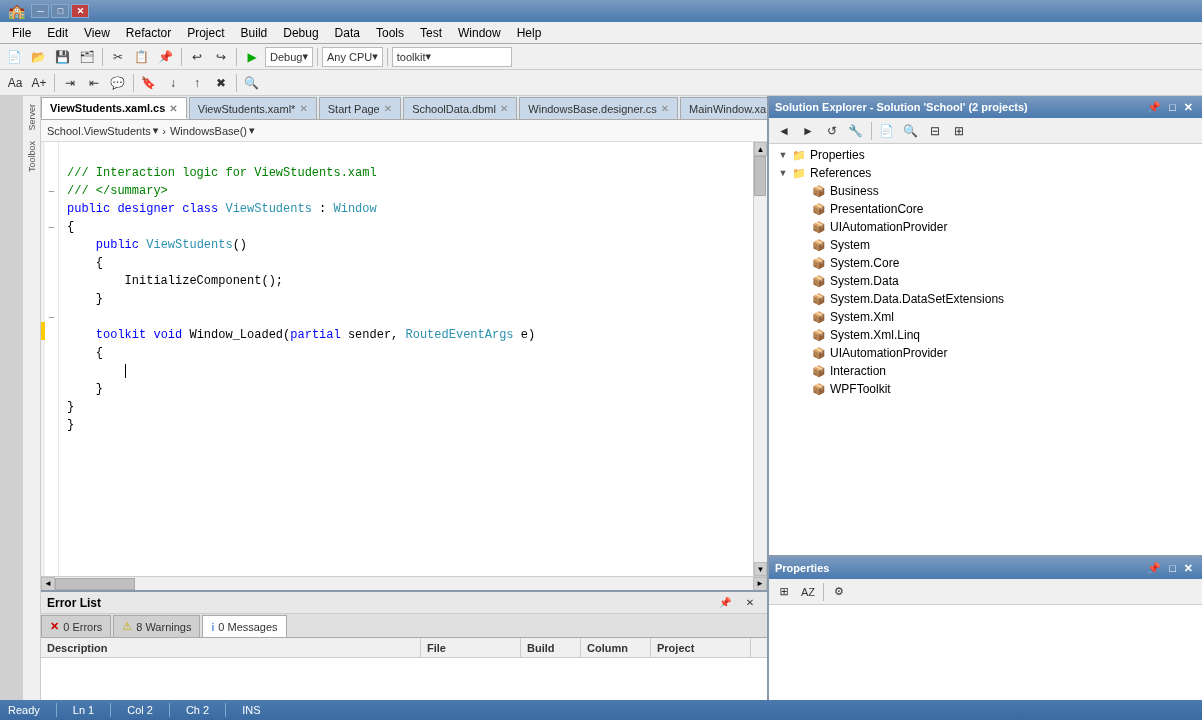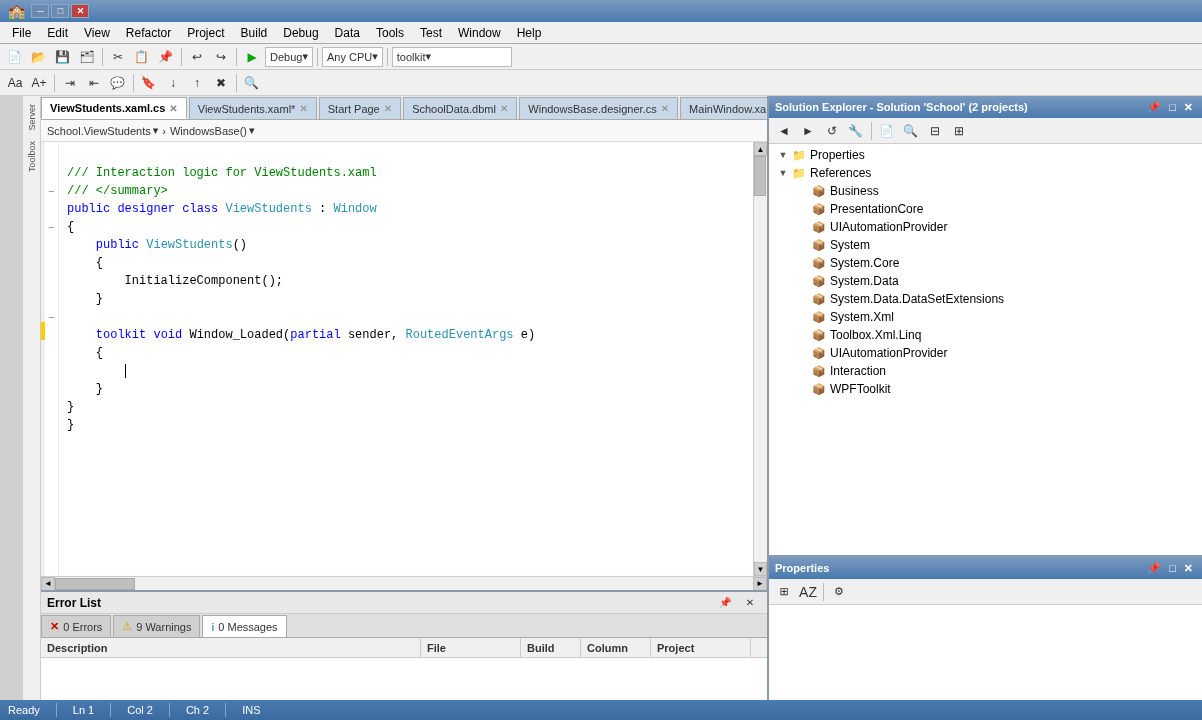--- a/index.html
+++ b/index.html
@@ -567,21 +567,21 @@
           <button class="toolbar-btn" style="font-size:10px;">✕</button>
         </div>
       </div>
       <div id="error-tabs" style="display:flex; align-items:flex-end; background:#e0e0e0; height:24px; border-bottom:1px solid #aaa; padding-top:2px;">
         <div class="error-tab">
           <span class="error-icon-x">✕</span>
           <span>0 Errors</span>
         </div>
         <div class="error-tab">
           <span class="error-icon-warn">⚠</span>
-          <span>9 Warnings</span>
+          <span>8 Warnings</span>
         </div>
         <div class="error-tab active">
           <span class="error-icon-info">ℹ</span>
           <span>0 Messages</span>
         </div>
       </div>
       <div id="error-table" style="flex:1; background:white; overflow:hidden;">
         <div id="error-table-header" style="display:flex; height:20px; background:#f0f0f0; border-bottom:1px solid #ccc; font-size:11px; font-weight:bold; color:#333;">
           <div class="error-col" style="width:380px; padding:0 6px; border-right:1px solid #ccc; display:flex; align-items:center;">Description</div>
           <div class="error-col" style="width:100px; padding:0 6px; border-right:1px solid #ccc; display:flex; align-items:center;">File</div>
@@ -663,21 +663,21 @@
           <span>System.Data.DataSetExtensions</span>
         </div>
         <div class="tree-item" style="padding-left:28px;">
           <span class="expand-icon"> </span>
           <span class="tree-icon">📦</span>
           <span>System.Xml</span>
         </div>
         <div class="tree-item" style="padding-left:28px;">
           <span class="expand-icon"> </span>
           <span class="tree-icon">📦</span>
-          <span>Toolbox.Xml.Linq</span>
+          <span>System.Xml.Linq</span>
         </div>
         <div class="tree-item" style="padding-left:28px;">
           <span class="expand-icon"> </span>
           <span class="tree-icon">📦</span>
           <span>UIAutomationProvider</span>
         </div>
         <div class="tree-item" style="padding-left:28px;">
           <span class="expand-icon"> </span>
           <span class="tree-icon">📦</span>
           <span>Interaction</span>
@@ -694,21 +694,21 @@
       <div id="properties-header" style="background:linear-gradient(to bottom, #7a9abf, #4a7aaf); height:22px; display:flex; align-items:center; padding:0 6px; color:white; font-size:11px; font-weight:bold;">
         <span>Properties</span>
         <div style="margin-left:auto; display:flex; gap:2px;">
           <span style="color:white; font-size:11px; cursor:pointer; padding:0 3px;">📌</span>
           <span style="color:white; font-size:11px; cursor:pointer; padding:0 3px;">□</span>
           <span style="color:white; font-size:11px; cursor:pointer; padding:0 3px;">✕</span>
         </div>
       </div>
       <div id="properties-toolbar" style="background:#f0f0f0; height:26px; display:flex; align-items:center; padding:0 4px; gap:2px; border-bottom:1px solid #ccc;">
         <button class="toolbar-btn" style="font-size:11px;">⊞</button>
-        <button class="toolbar-btn" style="font-size:14px;">AZ</button>
+        <button class="toolbar-btn" style="font-size:11px;">AZ</button>
         <div class="toolbar-sep"></div>
         <button class="toolbar-btn" style="font-size:11px;">⚙</button>
       </div>
       <div id="properties-content" style="flex:1; background:white;"></div>
     </div>
   </div>
 
 </div>
 
 <div id="status-bar" style="height:20px; background:linear-gradient(to bottom, #4a7aaf, #3a6a9f); display:flex; align-items:center; padding:0 8px; font-size:11px; color:white; gap:16px; position:fixed; bottom:0; width:100%;">

